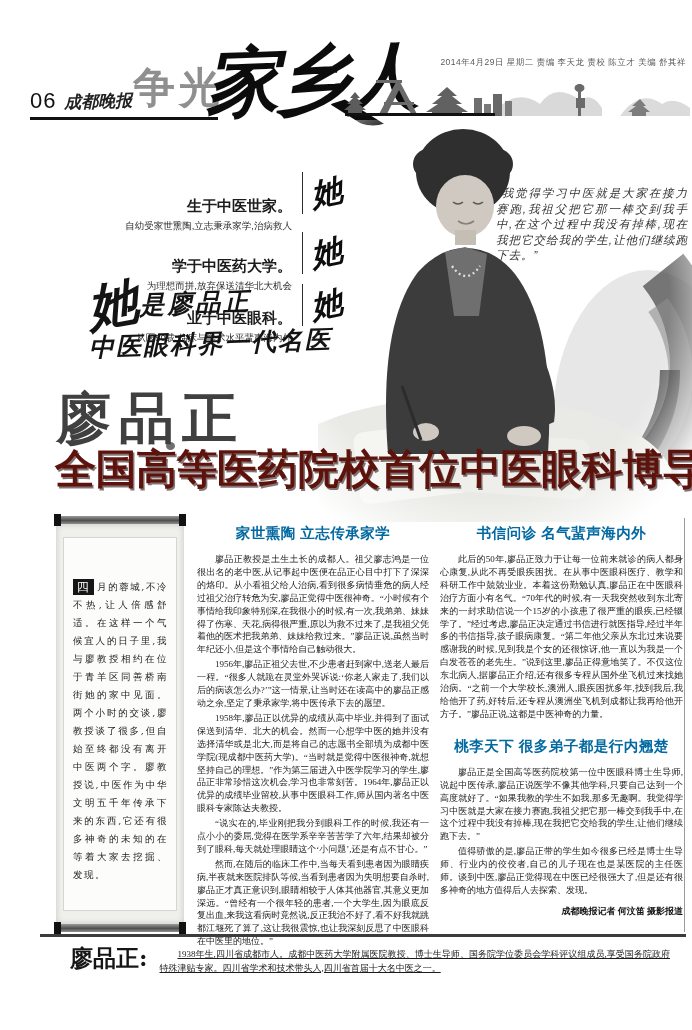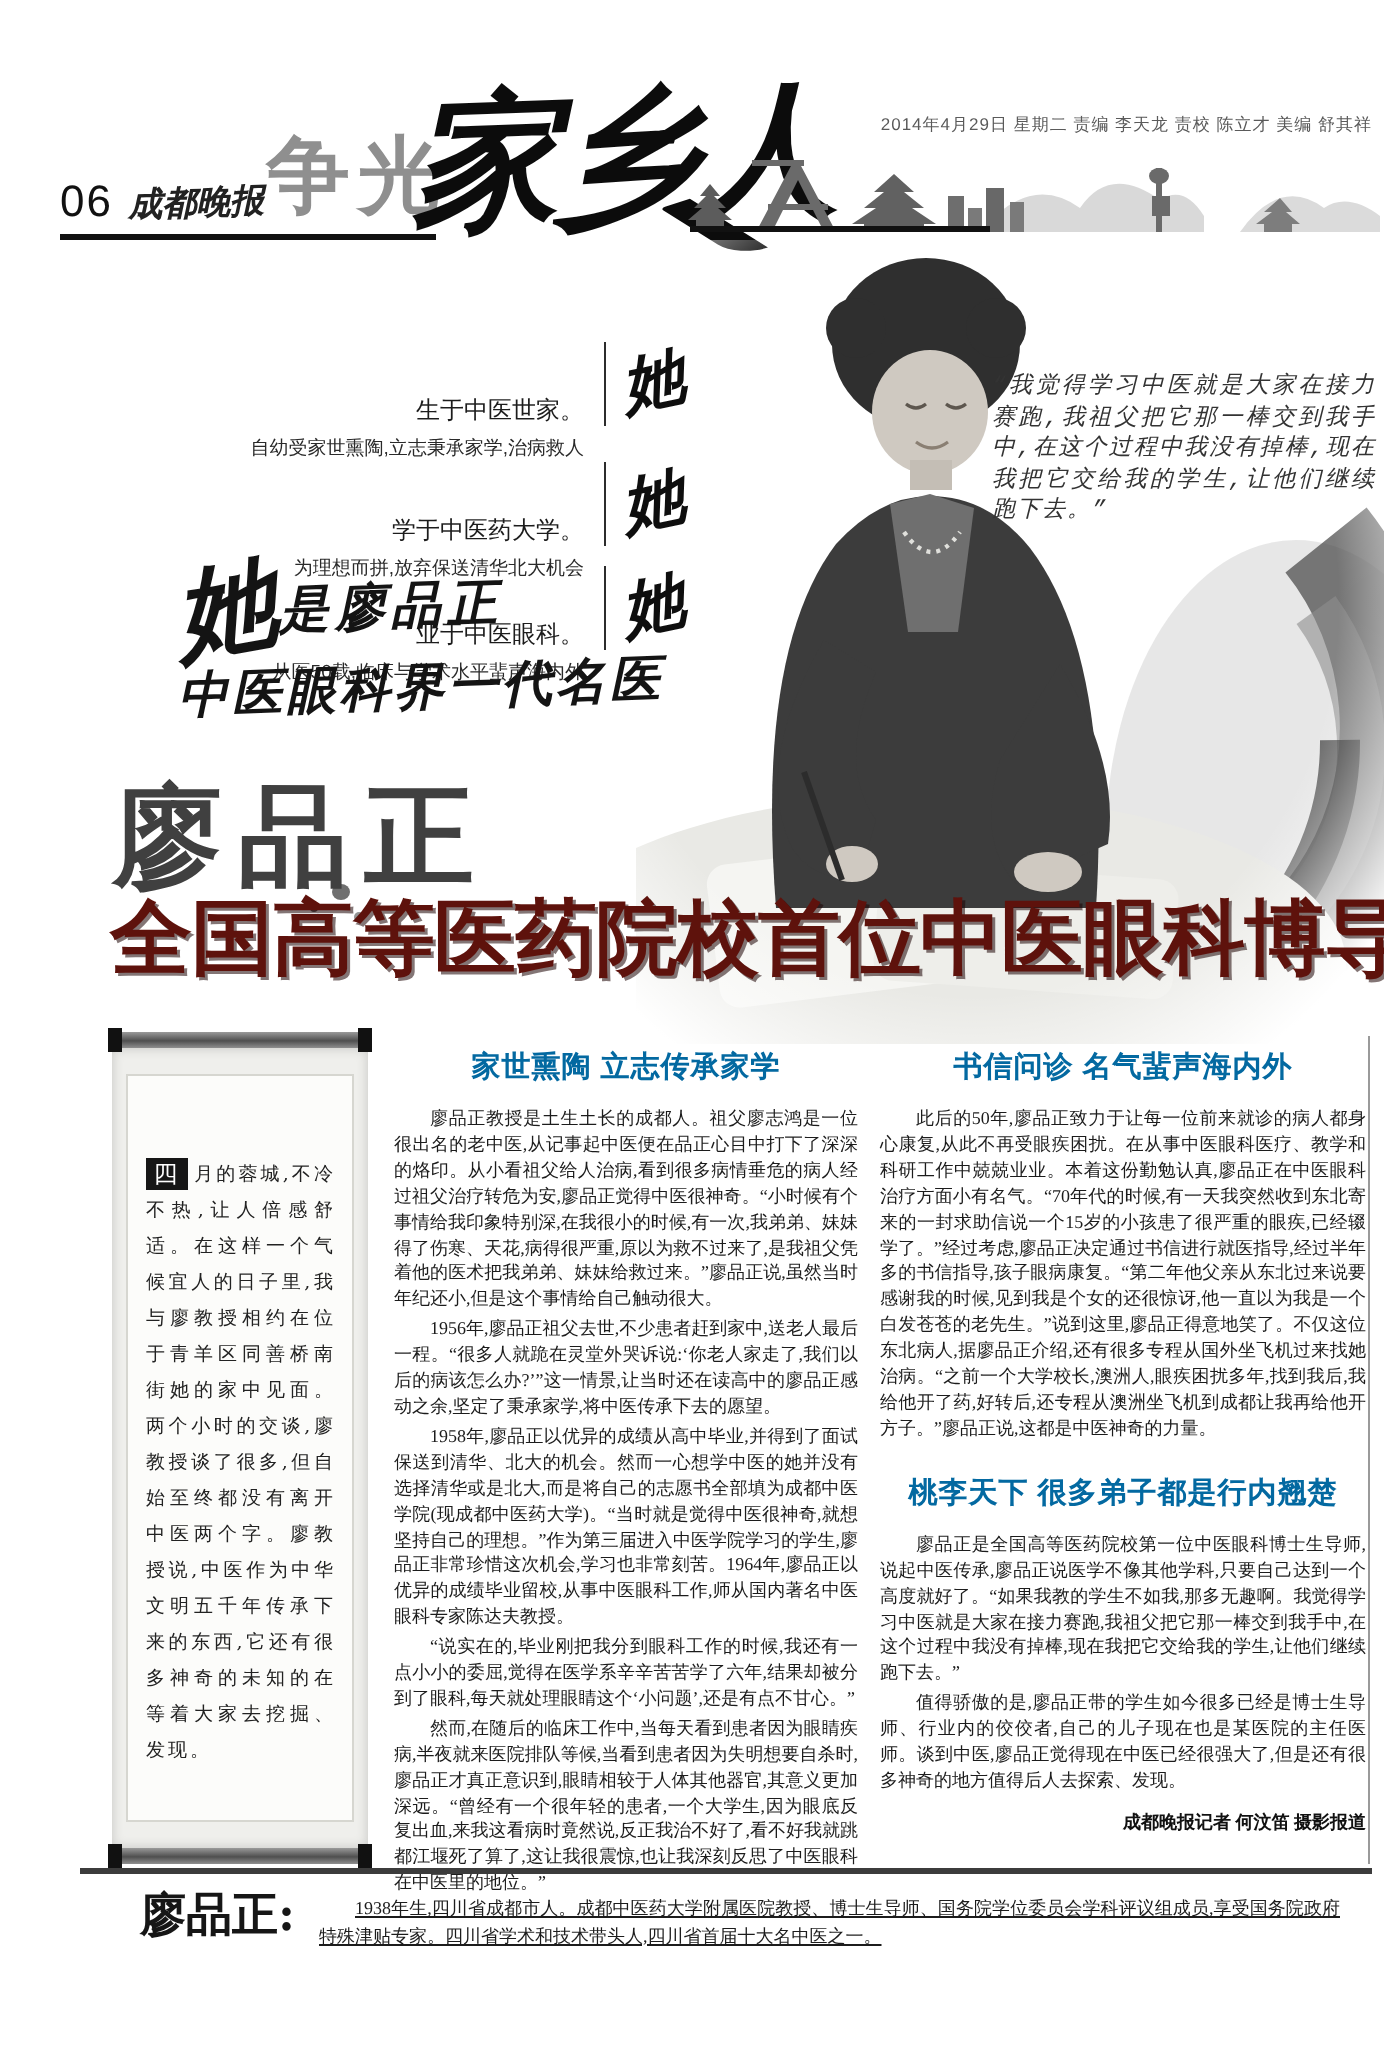--- a/index.html
+++ b/index.html
@@ -39,21 +39,21 @@
   
   .photo { position:absolute; left:318px; top:120px; }
   .inkdot { position:absolute; border-radius:50%; }
   .dot1 { left:166px; top:442px; width:9px; height:8px; background:#6f6f6f; }
   .dot2 { left:177px; top:456px; width:5px; height:5px; background:#949494; }
   .dot3 { left:155px; top:452px; width:4px; height:4px; background:#5c5c5c; }
   
   .she-block { position:absolute; display:flex; align-items:center; justify-content:flex-end; width:290px; left:52px; }
   .she-1 { top:152px; } .she-2 { top:212px; } .she-3 { top:264px; }
   .she-text { text-align:right; }
-  .she-text .bold-line { font-size:12px; font-weight:normal; color:#1c1c1c; margin-bottom:4px;margin-top:45px; }
+  .she-text .bold-line { font-size:15px; font-weight:bold; color:#1c1c1c; margin-bottom:4px;margin-top:45px; }
   .she-text .sub-line { font-size:9.5px; color:#2a2a2a; }
   .she-divider { width:1px; height:42px; background:#2c2c2c; margin:0 8px 0 10px; }
   .she-mark {
     font-family:"DejaVu Serif", serif; font-weight:bold; font-style:italic;
     font-size:31px; color:#0e0e0e; transform:rotate(-12deg); line-height:1;
   }
   
   .callig { position:absolute; left:88px; top:278px; transform:rotate(-2deg); color:#141414; }
   .callig .row1 { display:flex; align-items:flex-end; }
   .callig .big-she {
@@ -64,21 +64,21 @@
     font-family:"DejaVu Serif", serif; font-weight:bold; font-style:italic;
     font-size:25px; letter-spacing:3px; padding-bottom:4px;
   }
   .callig .row2 {
     font-family:"DejaVu Serif", serif; font-weight:bold; font-style:italic;
     font-size:25px; letter-spacing:2px; margin-top:4px;
   }
   
   .quote {
     position:absolute; left:496px; top:186px; width:192px;
-    font-family:Liberation Mono, monospace; font-style:italic;
+    font-family:Liberation Sans, sans-serif; font-style:italic;
     font-size:11.5px; line-height:15.5px; letter-spacing:1px; color:#333;
     text-align:justify;
   }
   
   .name-title {
     position:absolute; left:56px; top:390px; font-size:55px; font-weight:bold;
     font-family:"DejaVu Serif", serif; color:#404040; letter-spacing:8px; line-height:1;
   }
   .headline {
     position:absolute; left:55px; top:447px; width:620px;

